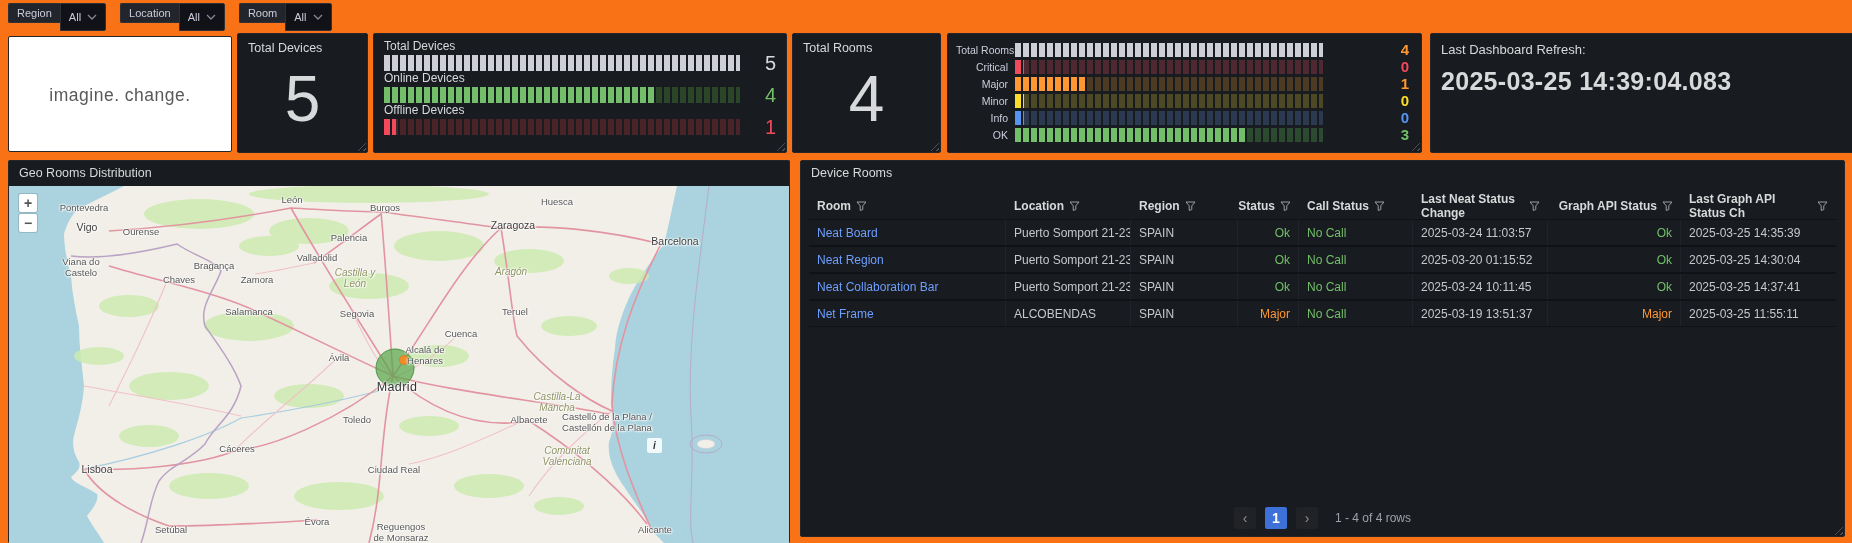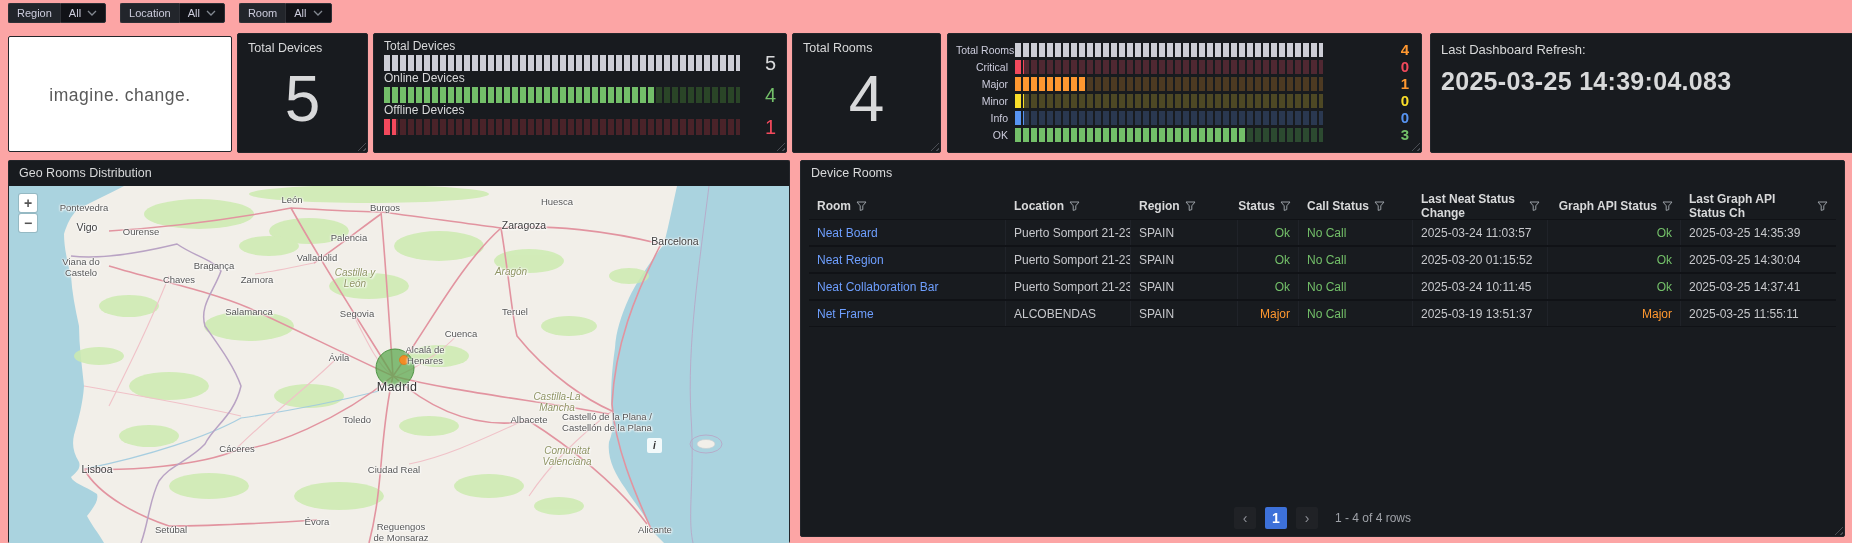--- a/index.html
+++ b/index.html
@@ -1,26 +1,26 @@
 <!DOCTYPE html>
 <html><head>
 <meta charset="utf-8">
 <style>
   * { margin:0; padding:0; box-sizing:border-box; }
   html,body { background:#0e1014; }
   body { font-family:"Liberation Sans","DejaVu Sans",sans-serif; }
-  .page { position:relative; width:1852px; height:543px; background:#fca5a5; overflow:hidden; }
+  .page { position:relative; width:1852px; height:543px; background:#f97316; overflow:hidden; }
 
   
   .filter-bar { position:absolute; left:8px; top:3px; display:flex; gap:14px; }
   .fgroup { display:flex; }
   .flabel { height:20px; display:flex; align-items:center; padding:0 8px; background:#22252b;
             border:1px solid #2e3036; border-right:none; border-radius:2px 0 0 2px;
             color:#ccccdc; font-size:11px; font-weight:500; }
-  .fvalue { height:20px; display:flex; align-items:center; gap:6px; padding:0 8px; background:#111217;
+  .fvalue { height:28px; display:flex; align-items:center; gap:6px; padding:0 8px; background:#111217;
             border:1px solid #2e3036; border-radius:0 2px 2px 0; color:#ccccdc; font-size:11px; cursor:pointer; }
 
   
   .panel { position:absolute; background:#181b1f; border:1px solid #24262b; border-radius:2px; }
   .panel-title { height:24px; display:flex; align-items:center; padding:0 10px; font-size:12.5px;
                  font-weight:500; color:#d8d9da; cursor:pointer; }
   .rh { position:absolute; right:1px; bottom:1px; width:10px; height:10px;
         clip-path:polygon(100% 0,100% 100%,0 100%);
         background:repeating-linear-gradient(135deg,#4a4d53 0 1px,transparent 1px 4px); }
 
@@ -314,21 +314,21 @@
           <div class="map-label ml-town" style="left: 376px; top: 22px;">Burgos</div>
           <div class="map-label ml-town" style="left: 340px; top: 52px;">Palencia</div>
           <div class="map-label ml-town" style="left: 72px; top: 82px;">Viana do
 Castelo</div>
           <div class="map-label ml-town" style="left: 160px; top: 94px; padding-left: 20px;">Chaves</div>
           <div class="map-label ml-town" style="left: 205px; top: 80px;">Bragança</div>
           <div class="map-label ml-town" style="left: 248px; top: 94px;">Zamora</div>
           <div class="map-label ml-town" style="left: 308px; top: 72px;">Valladolid</div>
           <div class="map-label ml-region" style="left: 346px; top: 92px;">Castilla y
 León</div>
-          <div class="map-label ml-city" style="left: 499px; top: 40px;">Zaragoza</div>
+          <div class="map-label ml-city" style="left: 488px; top: 40px;">Zaragoza</div>
           <div class="map-label ml-town" style="left: 548px; top: 16px;">Huesca</div>
           <div class="map-label ml-region" style="left: 502px; top: 86px;">Aragón</div>
           <div class="map-label ml-city" style="left: 650px; top: 56px;">Barcelona</div>
           <div class="map-label ml-town" style="left: 240px; top: 126px;">Salamanca</div>
           <div class="map-label ml-town" style="left: 348px; top: 128px;">Segovia</div>
           <div class="map-label ml-town" style="left: 330px; top: 172px;">Ávila</div>
           <div class="map-label ml-city-lg" style="left: 388px; top: 201px;">Madrid</div>
           <div class="map-label ml-town" style="left: 416px; top: 170px;">Alcalá de
 Henares</div>
           <div class="map-label ml-town" style="left: 452px; top: 148px;">Cuenca</div>

